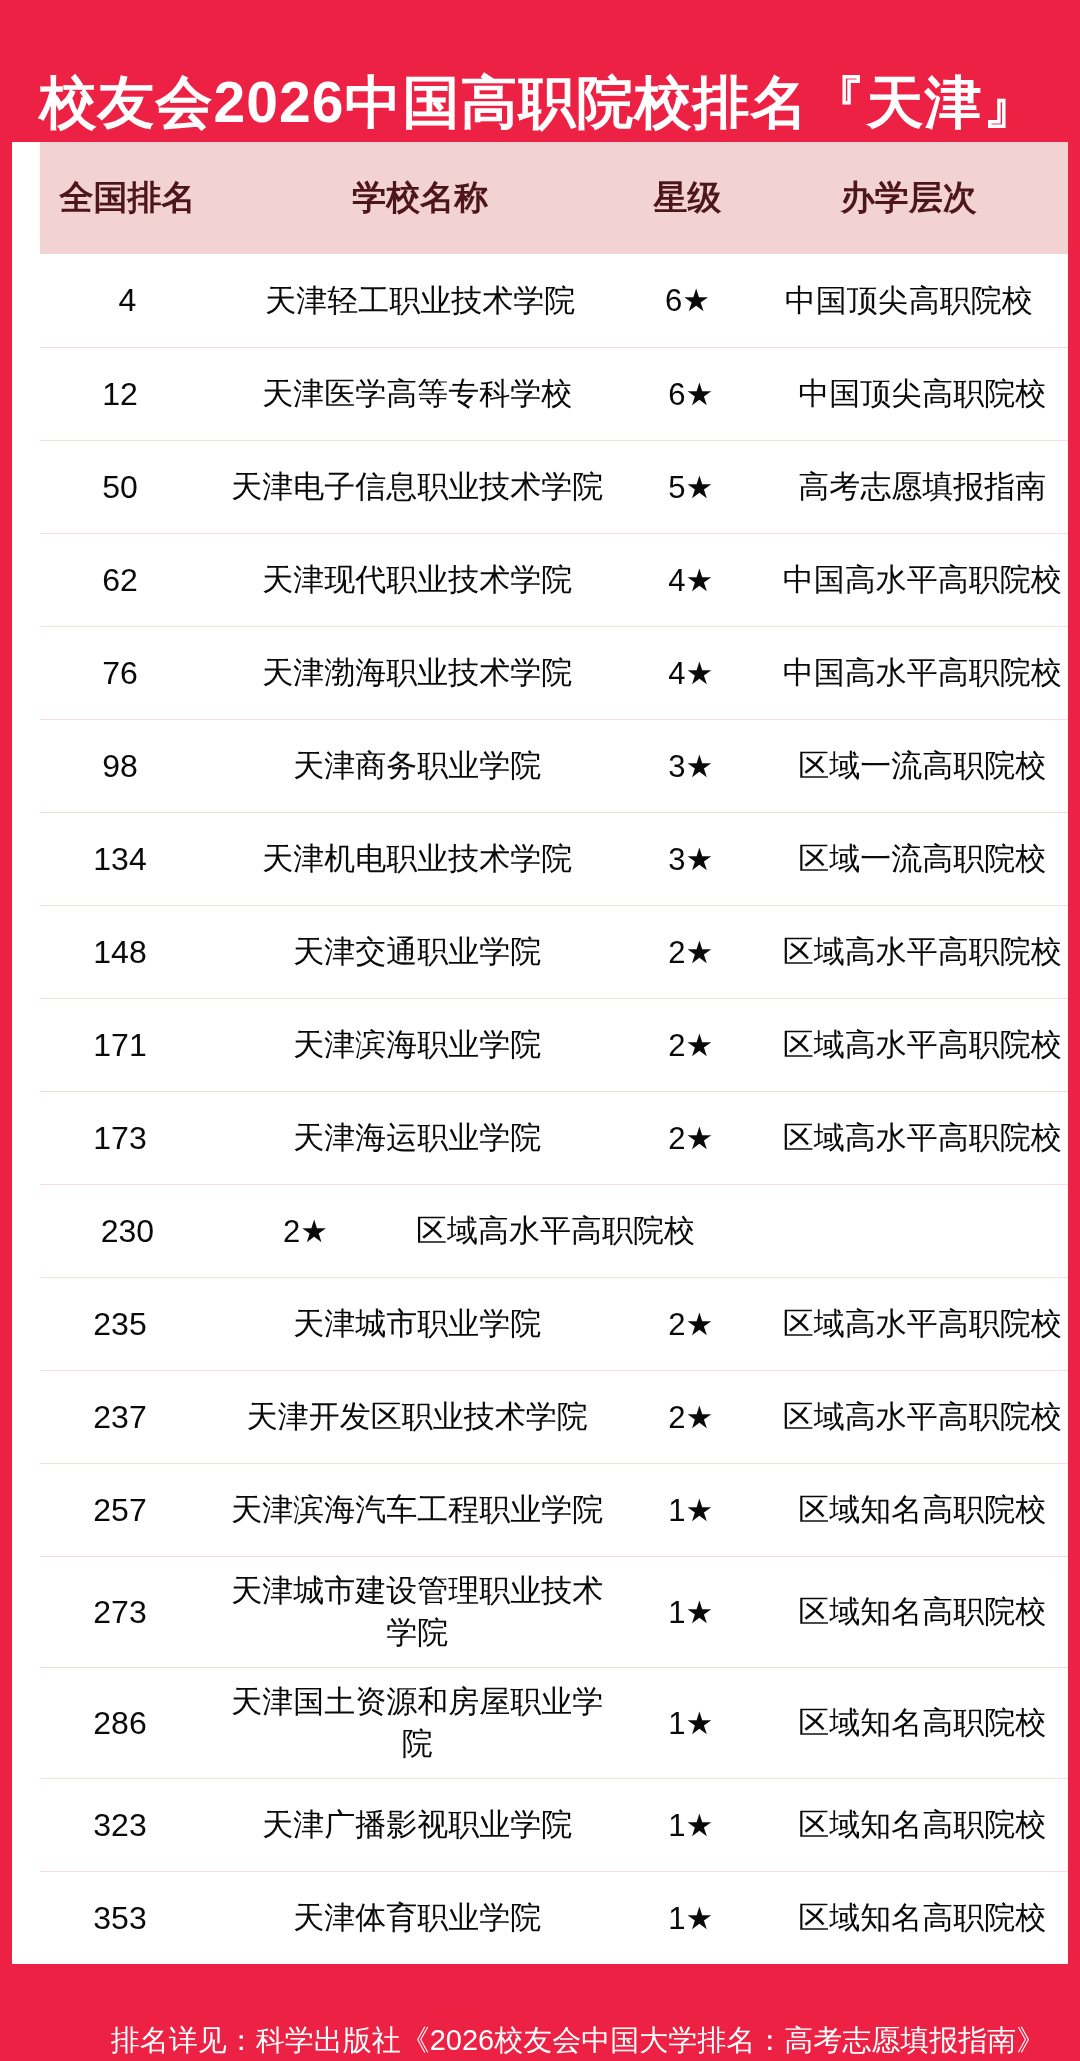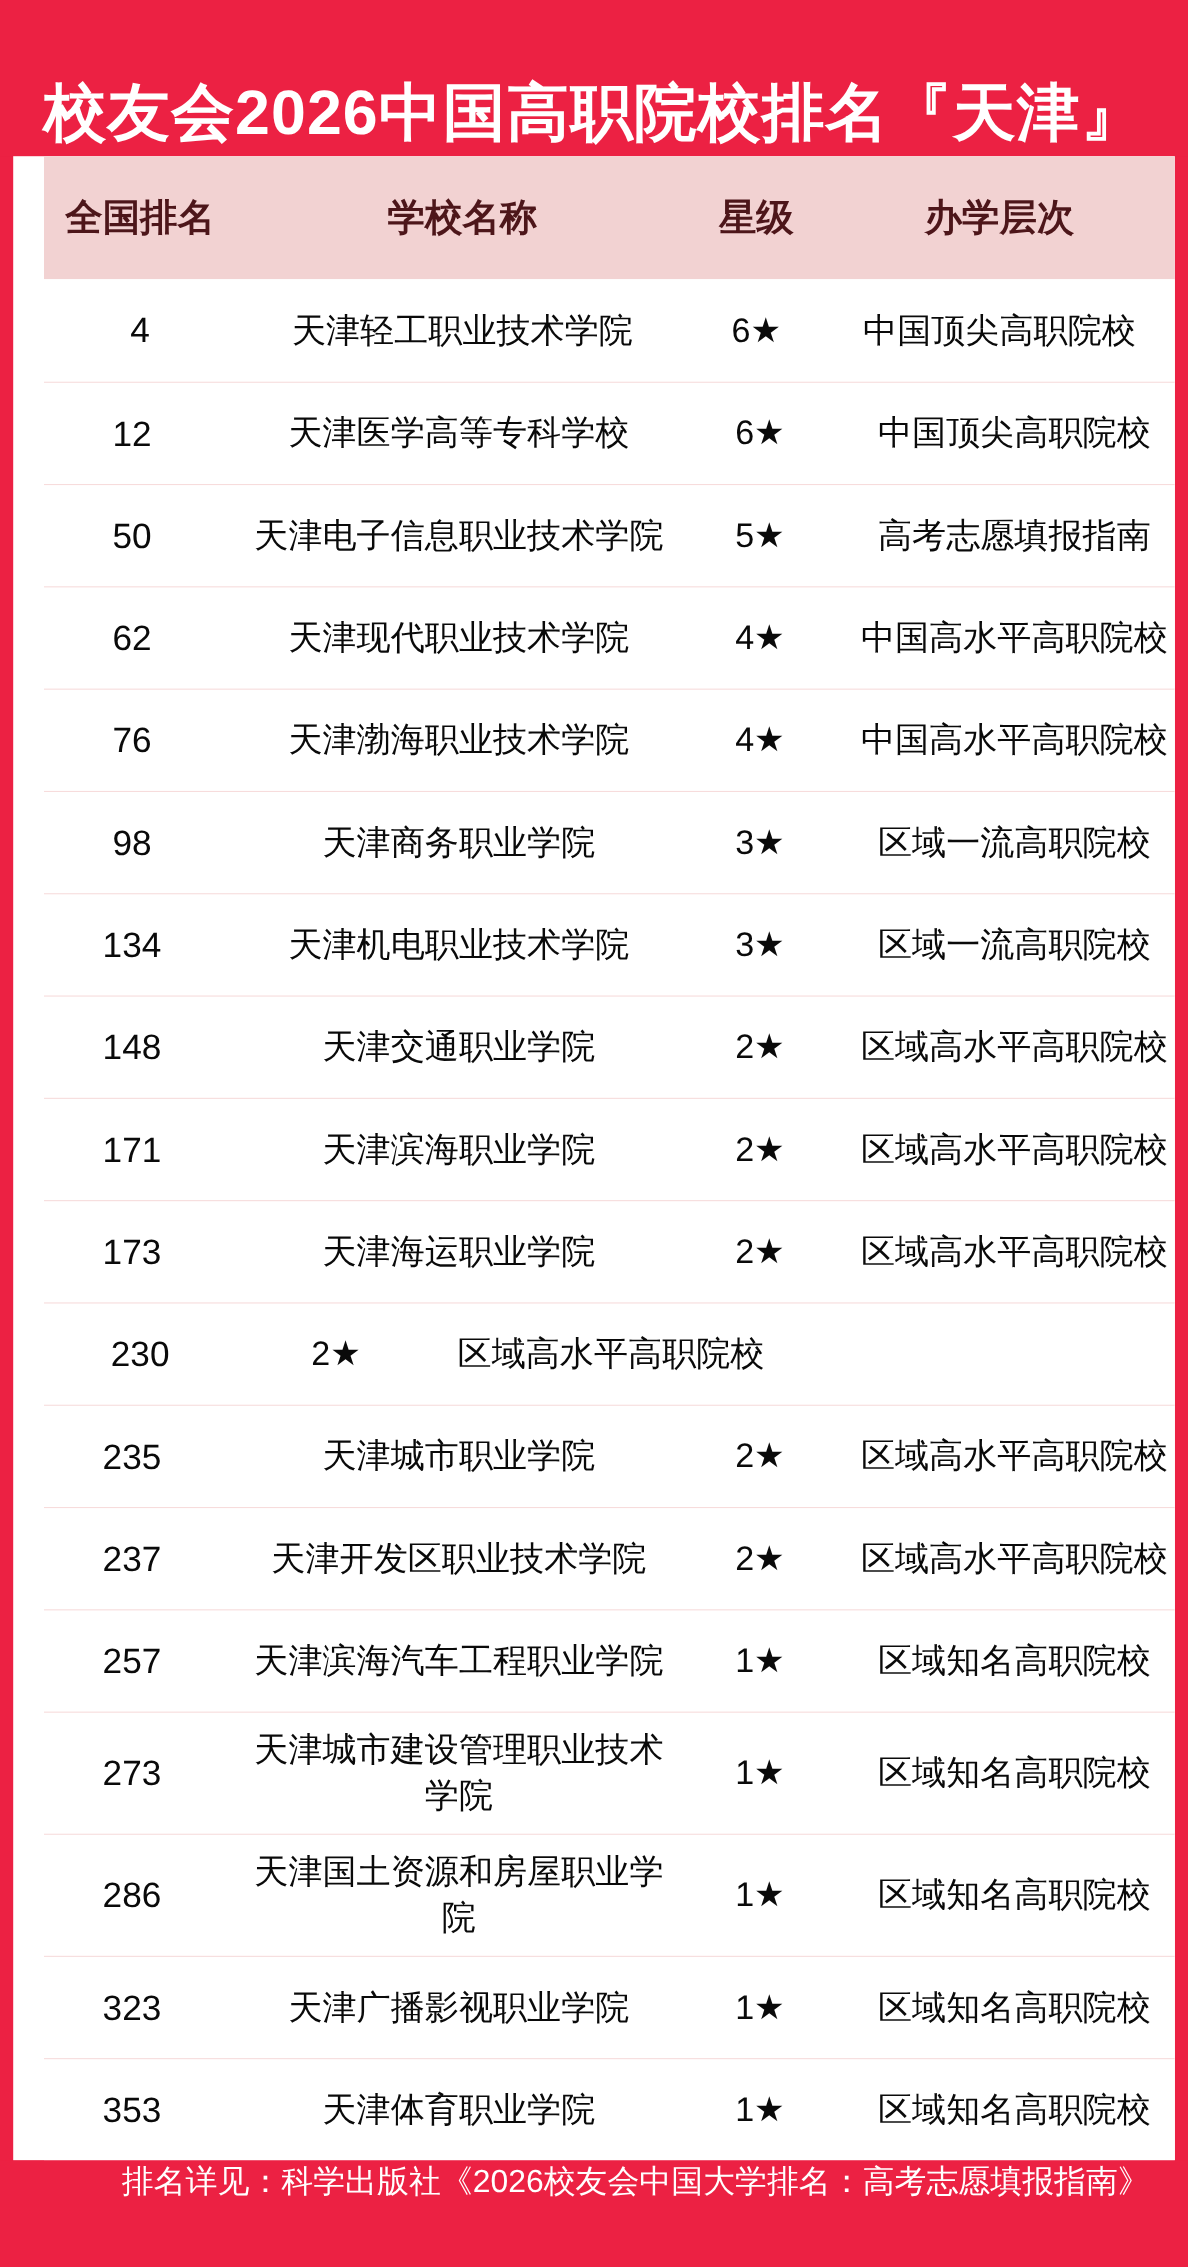--- a/index.html
+++ b/index.html
@@ -42,21 +42,21 @@
   .cell { display:flex; align-items:center; justify-content:center; text-align:center; }
   .col-rank  { width:17%; }
   .col-school{ width:40%; }
   .col-stars { width:12%; }
   .col-level { width:31%; }
   .school-text { max-width:400px; line-height:1.35; }
   .rank-text { font-size:32px; }
   .footer {
     flex:0 0 auto; min-height:97px;
     background:#EC2143;
-    display:flex; align-items:flex-start; justify-content:center;
+    display:flex; align-items:flex-end; justify-content:center;
     padding-left:86px; padding-right:10px;
   }
   .footer-note {
     color:#ffffff; font-size:29px; white-space:nowrap;
   }
 </style>
 </head>
 <body>
 
 <header class="banner">

